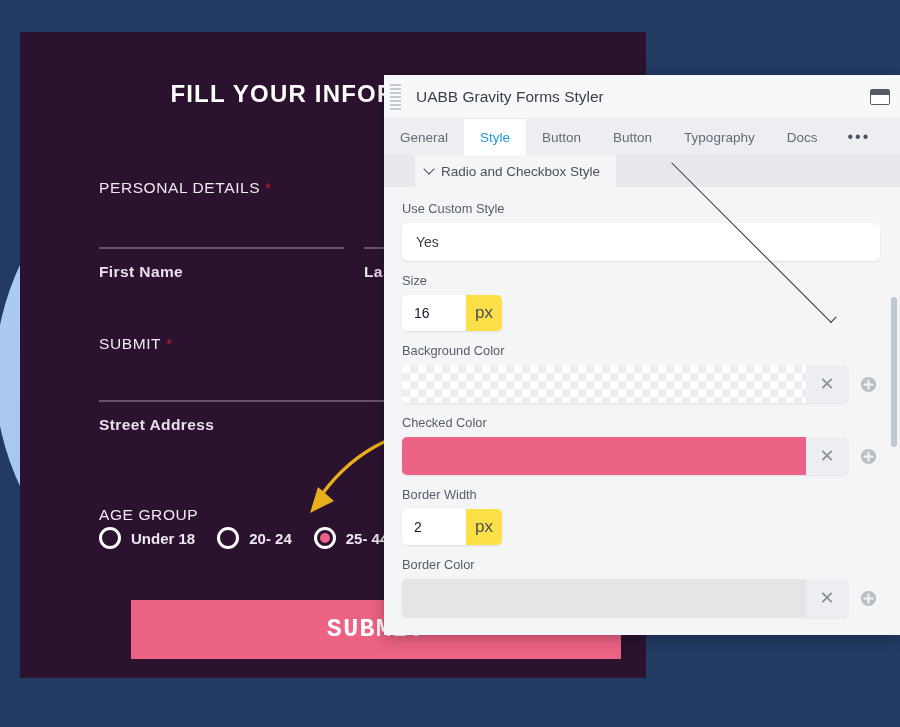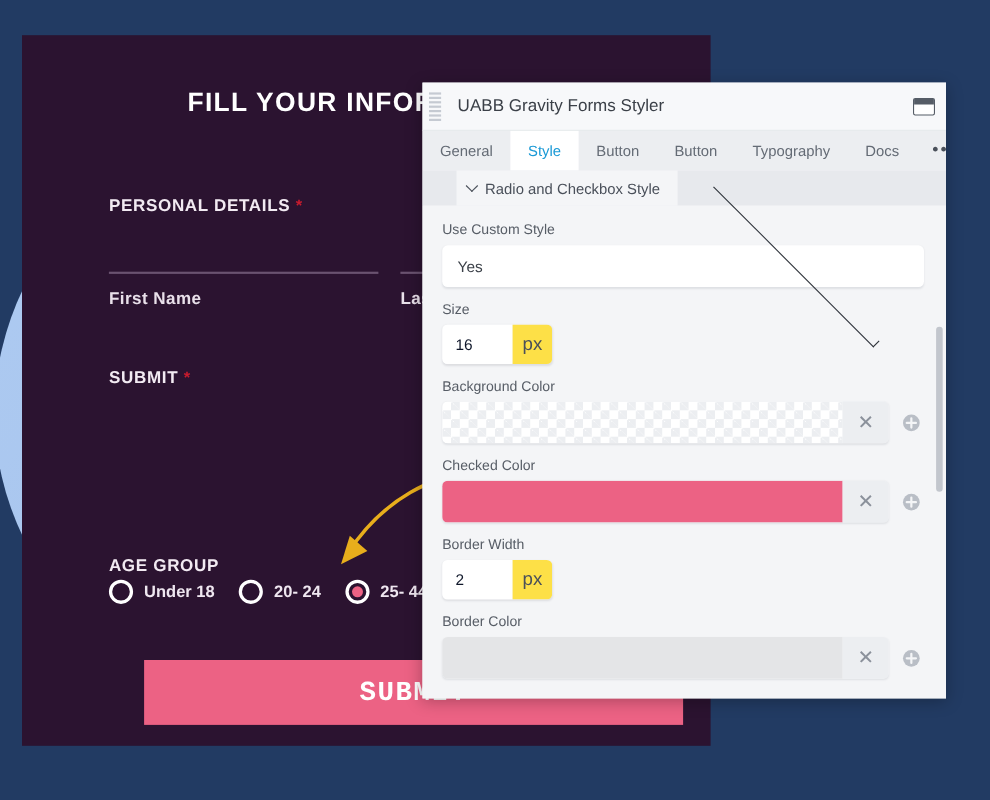--- a/index.html
+++ b/index.html
@@ -42,21 +42,21 @@
     text-align: center;
     color: #ffffff;
     font-size: 24px;
     font-weight: bold;
     letter-spacing: 1.2px;
   }
   .fc-section-label {
     position: absolute;
     color: #f2eaf2;
     font-size: 15.5px;
-    font-weight: bold;
+    font-weight: normal;
     letter-spacing: 0.6px;
   }
   .req-star {
     color: #c81b2e;
     font-size: 15px;
     margin-left: 5px;
     vertical-align: top;
   }
   .fc-field {
     position: absolute;
@@ -130,21 +130,21 @@
     justify-content: center;
     cursor: pointer;
     font-family: Liberation Mono, monospace;
     margin-left: 32px;
   }
 
   
   #styler-panel {
     position: absolute;
     left: 384px; top: 75px;
-    width: 476px; height: 560px;
+    width: 516px; height: 560px;
     background: #f4f5f7;
     box-shadow: 0 3px 14px rgba(0,0,0,0.28);
     overflow: hidden;
   }
   #panel-header {
     height: 44px;
     background: #f7f8fa;
     display: flex;
     align-items: center;
     padding: 0 10px 0 6px;
@@ -393,20 +393,24 @@
 
     <div class="fc-field" style="left:344px; top:215px; width:245px;">
       <div class="rule"></div>
       <div class="fl">Last Name</div>
     </div>
 
     <div class="fc-section-label" style="left:79px; top:303px;">
       <span>SUBMIT</span><span class="req-star">*</span>
     </div>
 
+    <div class="fc-field" style="left:79px; top:368px; width:490px;">
+      <div class="rule"></div>
+      <div class="fl">Street Address</div>
+    </div>
 
     <div class="fc-section-label" style="left:79px; top:474px;">AGE GROUP</div>
 
     <div id="age-row">
       <div class="radio-item">
         <span class="radio-dot"></span>
         <span class="radio-label">Under 18</span>
       </div>
       <div class="radio-item">
         <span class="radio-dot"></span>

